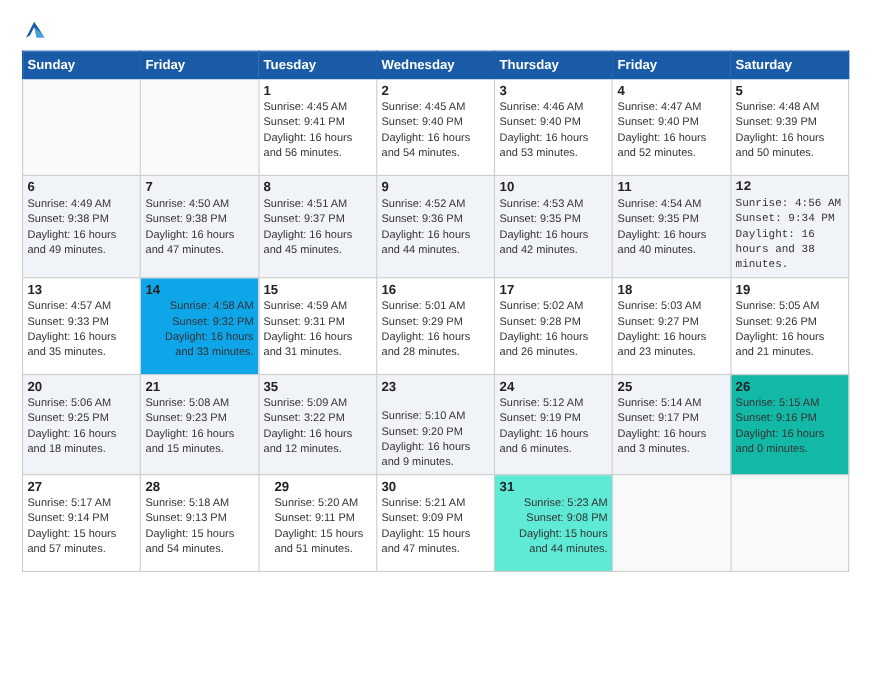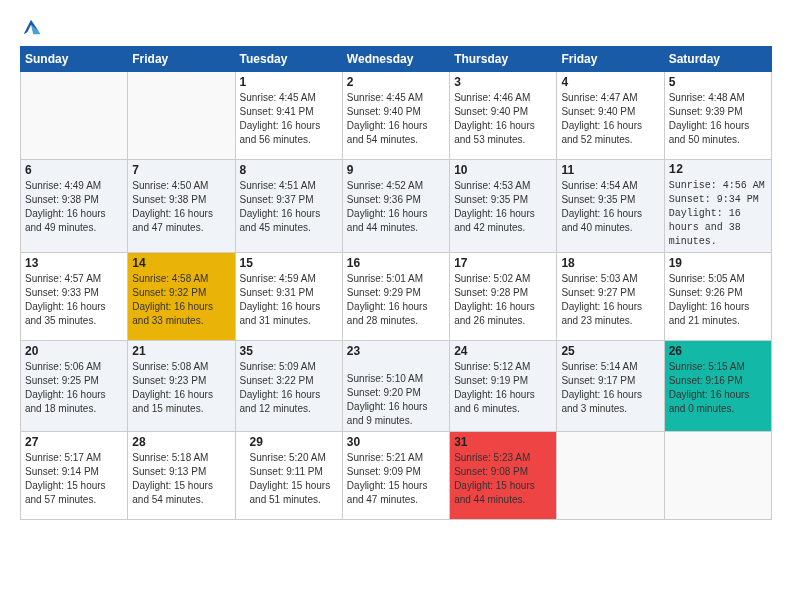--- a/index.html
+++ b/index.html
@@ -206,23 +206,23 @@
 Daylight: 16 hours and 38 minutes.</div>
           </td>
         </tr>
         <tr>
           <td style="background-color: rgb(255, 255, 255);">
             <span class="day-number">13</span>
             <div class="day-info" style="white-space: pre-line;">Sunrise: 4:57 AM
 Sunset: 9:33 PM
 Daylight: 16 hours and 35 minutes.</div>
           </td>
-          <td style="background-color: #eab308;">
+          <td style="background-color: #0ea5e9;">
             <span class="day-number">14</span>
-            <div class="day-info" style="white-space: pre-line;">Sunrise: 4:58 AM
+            <div class="day-info" style="white-space: pre-line; text-align: right;">Sunrise: 4:58 AM
 Sunset: 9:32 PM
 Daylight: 16 hours and 33 minutes.</div>
           </td>
           <td style="background-color: rgb(255, 255, 255);">
             <span class="day-number">15</span>
             <div class="day-info" style="white-space: pre-line;">Sunrise: 4:59 AM
 Sunset: 9:31 PM
 Daylight: 16 hours and 31 minutes.</div>
           </td>
           <td style="background-color: rgb(255, 255, 255);">
@@ -312,23 +312,23 @@
             <div class="day-info" style="white-space: pre-line;">Sunrise: 5:20 AM
 Sunset: 9:11 PM
 Daylight: 15 hours and 51 minutes.</div>
           </td>
           <td style="background-color: rgb(255, 255, 255);">
             <span class="day-number">30</span>
             <div class="day-info" style="white-space: pre-line;">Sunrise: 5:21 AM
 Sunset: 9:09 PM
 Daylight: 15 hours and 47 minutes.</div>
           </td>
-          <td style="background-color: #ef4444;">
+          <td style="background-color: #5eead4;">
             <span class="day-number">31</span>
-            <div class="day-info" style="white-space: pre-line;">Sunrise: 5:23 AM
+            <div class="day-info" style="white-space: pre-line; text-align: right;">Sunrise: 5:23 AM
 Sunset: 9:08 PM
 Daylight: 15 hours and 44 minutes.</div>
           </td>
           <td class="empty" style="background-color: rgb(249, 249, 249);"></td>
           <td class="empty" style="background-color: rgb(249, 249, 249);"></td>
         </tr>
       </tbody>
   </table>
 </div>
 

